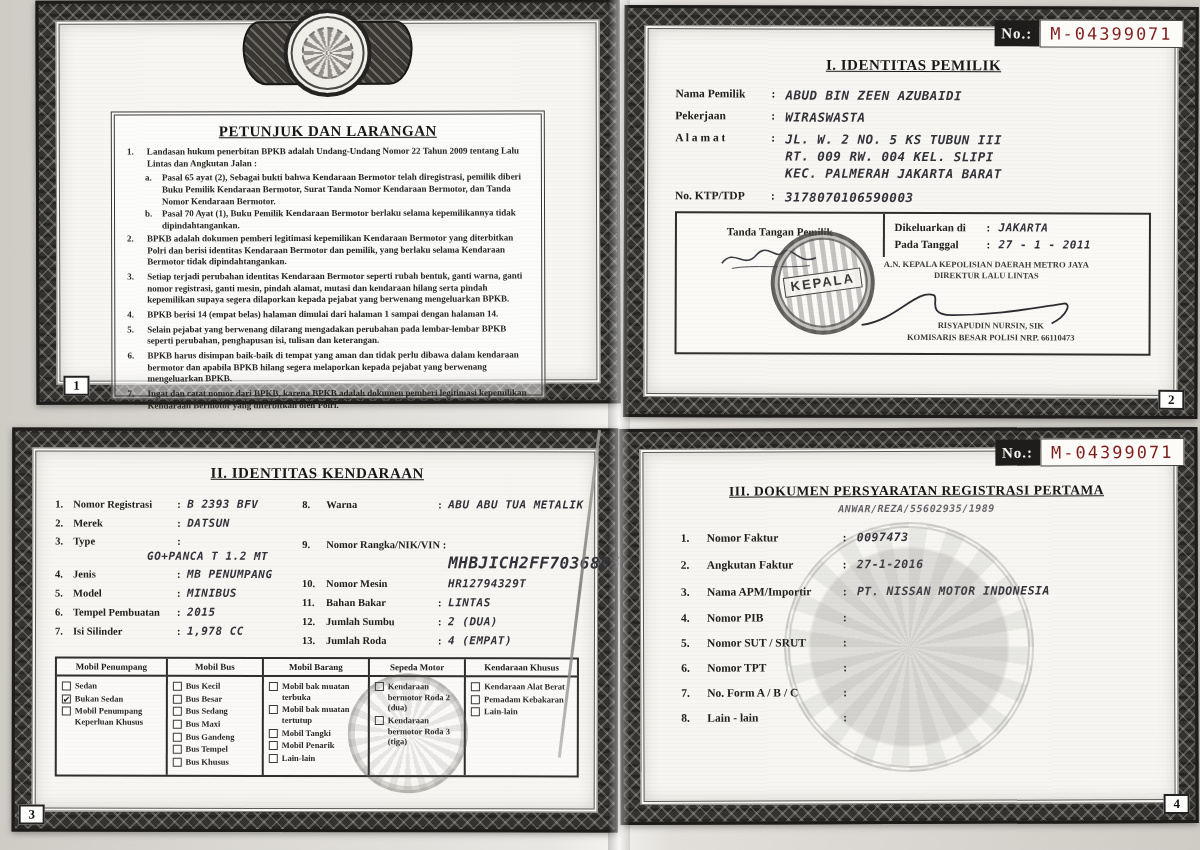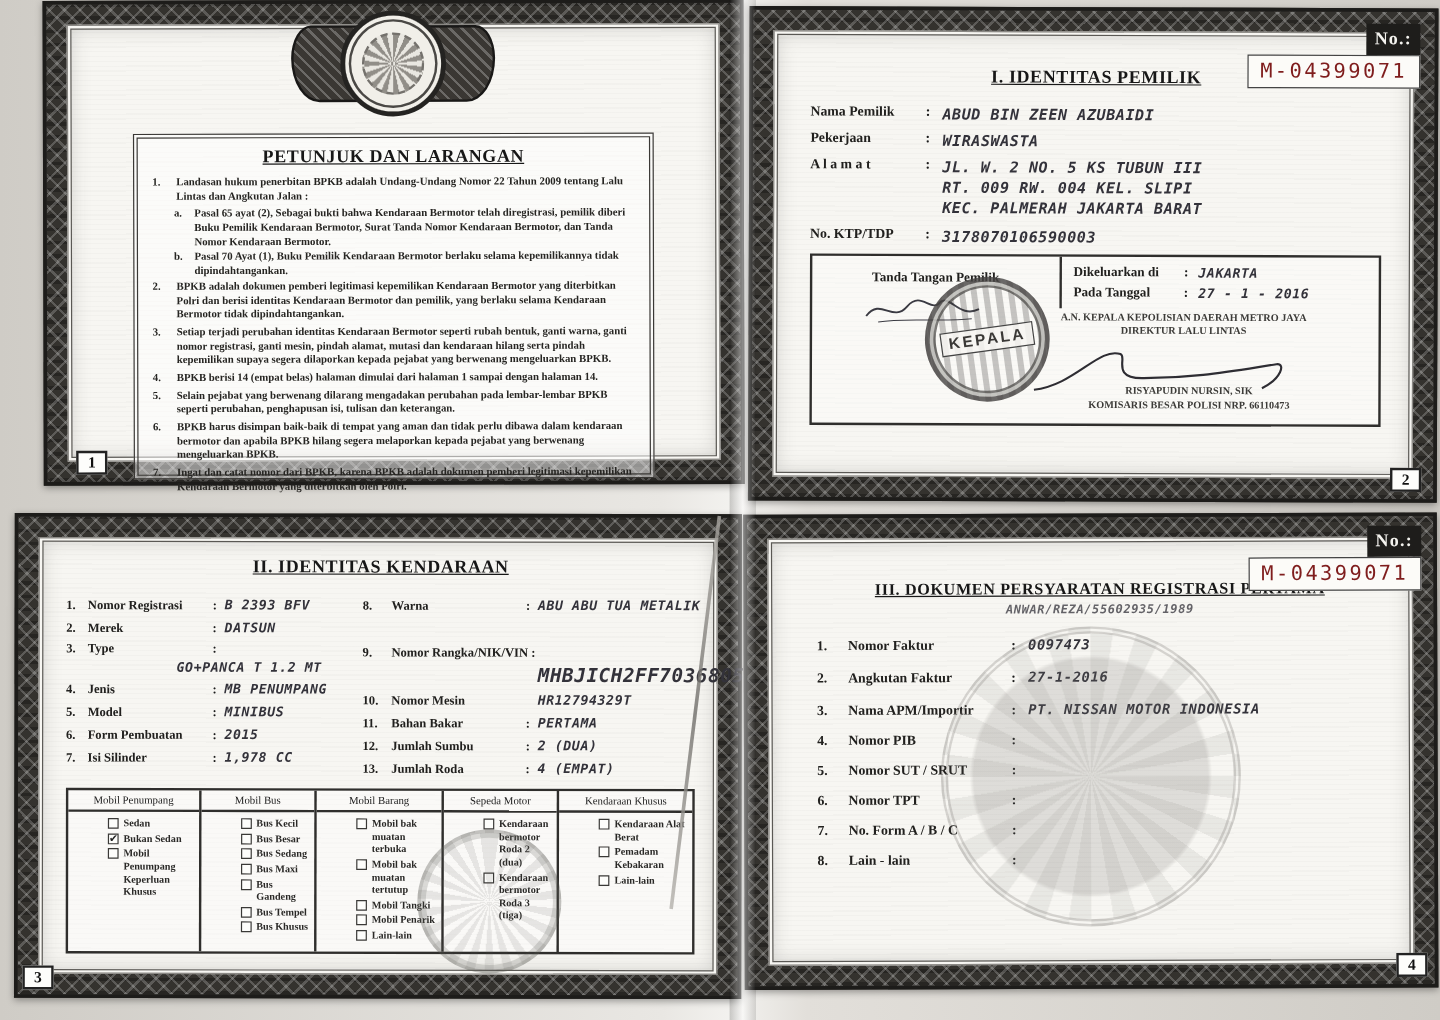--- a/index.html
+++ b/index.html
@@ -35,21 +35,21 @@
       #f7f6f2;
     border:1px solid #8a8884;
     box-shadow:inset 0 0 0 2px #f7f6f2, inset 0 0 0 3px #5a5854, inset 0 0 18px rgba(60,58,54,.25);
   }
   .pgnum {
     position:absolute; width:26px; height:20px;
     background:#fdfdfb; border:2px solid #222;
     font:bold 13px/16px "Liberation Serif", serif;
     text-align:center; color:#111; z-index:8;
   }
-  .no-badge { position:absolute; display:flex; align-items:flex-end; z-index:9;flex-direction:column; }
+  .no-badge { position:absolute; display:flex; align-items:center; z-index:9; }
   .no-badge .nl {
     background:#1e1d1b; color:#f4f3ef;
     font:bold 15px/24px "Liberation Serif", serif;
     padding:1px 7px; letter-spacing:1px;
   }
   .no-badge .nv {
     background:#fcfbf8; color:#7f1d1d; border:1px solid #444;
     font:17px/24px "DejaVu Sans Mono", monospace;
     padding:1px 10px; letter-spacing:2px;
   }
@@ -134,22 +134,22 @@
   .veh-cols { display:grid; grid-template-columns:46% 54%; column-gap:6px; }
   .vrow { display:grid; grid-template-columns:18px 104px 10px 1fr; font-size:10.5px; margin-bottom:6px; align-items:baseline; }
   .vrow .hw, .vline2 { font-size:11px; }
   .vrow.r { grid-template-columns:24px 112px 10px 1fr; }
   .vline2 { margin:-3px 0 5px 92px; }
   .vline2r { margin:-3px 0 5px 146px; }
   
   .vtable { display:grid; grid-template-columns:1.15fr 1fr 1.1fr 1fr 1.15fr; border:2px solid #2f2e2c; margin-top:4px; background:rgba(255,255,255,.4); position:relative; }
   .tcol { border-right:2px solid #2f2e2c; }
   .tcol:last-child { border-right:none; }
-  .thead { border-bottom:2px solid #2f2e2c; text-align:center; font-size:9px; font-weight:normal; padding:3px 2px; }
-  .titems { padding:4px 3px 6px 5px; min-height:96px;margin-left:28px; }
+  .thead { border-bottom:2px solid #2f2e2c; text-align:center; font-size:9px; font-weight:bold; padding:3px 2px; }
+  .titems { padding:4px 3px 6px 5px; min-height:96px; }
   .citem { display:flex; align-items:flex-start; gap:4px; font-size:8.5px; font-weight:bold; color:#2a2927; line-height:1.25; margin-bottom:2px; }
   .cbox {
     flex:0 0 auto; width:9px; height:9px; border:1.5px solid #3a3937; margin-top:1px;
     font:bold 9px/8px "DejaVu Sans", sans-serif; text-align:center; color:#222; background:#fdfdfb;
   }
   .stamp-faint {
     position:absolute; left:56%; bottom:-18px; width:120px; height:120px; border-radius:50%;
     border:3px solid rgba(90,88,84,.35);
     box-shadow:inset 0 0 0 4px rgba(90,88,84,.2);
     background:repeating-conic-gradient(rgba(90,88,84,.12) 0 8deg, transparent 8deg 16deg);
@@ -287,21 +287,21 @@
             </div>
             <div class="cellR">
               <div class="srow">
                 <span class="lbl">Dikeluarkan di</span>
                 <span class="colon">:</span>
                 <span class="hw">JAKARTA</span>
               </div>
               <div class="srow">
                 <span class="lbl">Pada Tanggal</span>
                 <span class="colon">:</span>
-                <span class="hw">27 - 1 - 2016</span>
+                <span class="hw">27 - 1 - 2011</span>
               </div>
             </div>
           </div>
           <div class="sign-bottom">
             <div class="an-lines">
               <span>A.N. KEPALA KEPOLISIAN DAERAH METRO JAYA</span><br>
               <span>DIREKTUR LALU LINTAS</span>
             </div>
             <svg class="sig-svg" style="left:38%; top:24px;" width="230" height="52" viewBox="0 0 230 52">
               <path d="M6 44 C 40 40, 60 8, 78 14 C 84 16, 70 34, 96 34 C 140 34, 170 28, 208 22 C 216 21, 212 34, 196 42" stroke="#2e2d33" stroke-width="1.8" fill="none"></path>
@@ -352,21 +352,21 @@
                 <span class="hw">MB PENUMPANG</span>
               </div>
             <div class="vrow">
                 <span class="lbl">5.</span>
                 <span class="lbl">Model</span>
                 <span class="colon">:</span>
                 <span class="hw">MINIBUS</span>
               </div>
             <div class="vrow">
                 <span class="lbl">6.</span>
-                <span class="lbl">Form Pembuatan</span>
+                <span class="lbl">Tempel Pembuatan</span>
                 <span class="colon">:</span>
                 <span class="hw">2015</span>
               </div>
             <div class="vrow">
                 <span class="lbl">7.</span>
                 <span class="lbl">Isi Silinder</span>
                 <span class="colon">:</span>
                 <span class="hw">1,978 CC</span>
               </div>
           </div>
@@ -385,21 +385,21 @@
             <div class="vrow r">
                 <span class="lbl">10.</span>
                 <span class="lbl">Nomor Mesin</span>
                 <span class="colon"></span>
                 <span class="hw">HR12794329T</span>
               </div>
             <div class="vrow r">
                 <span class="lbl">11.</span>
                 <span class="lbl">Bahan Bakar</span>
                 <span class="colon">:</span>
-                <span class="hw">PERTAMA</span>
+                <span class="hw">LINTAS</span>
               </div>
             <div class="vrow r">
                 <span class="lbl">12.</span>
                 <span class="lbl">Jumlah Sumbu</span>
                 <span class="colon">:</span>
                 <span class="hw">2 (DUA)</span>
               </div>
             <div class="vrow r">
                 <span class="lbl">13.</span>
                 <span class="lbl">Jumlah Roda</span>

